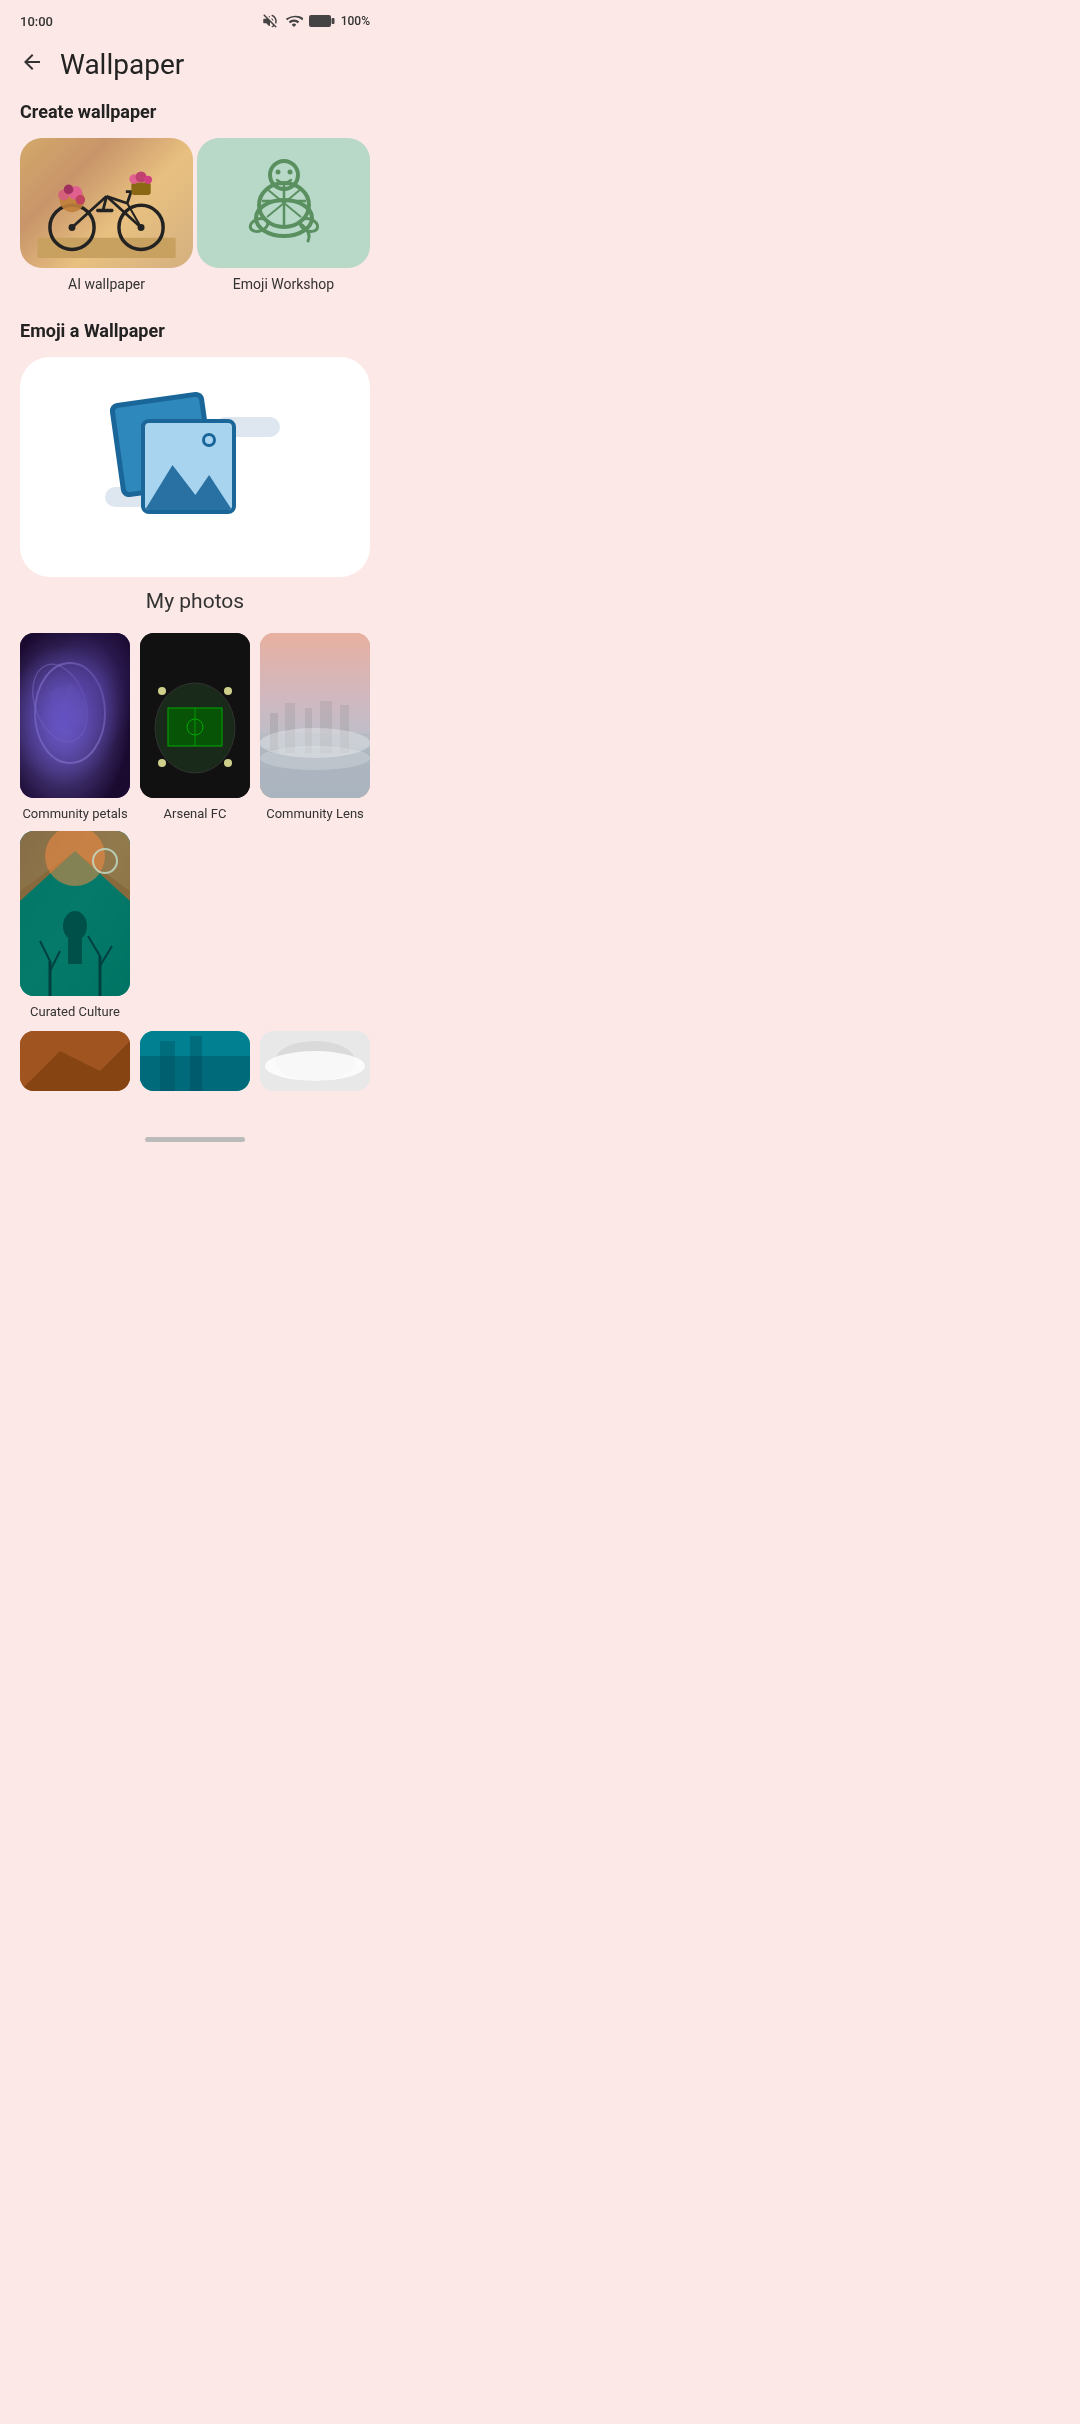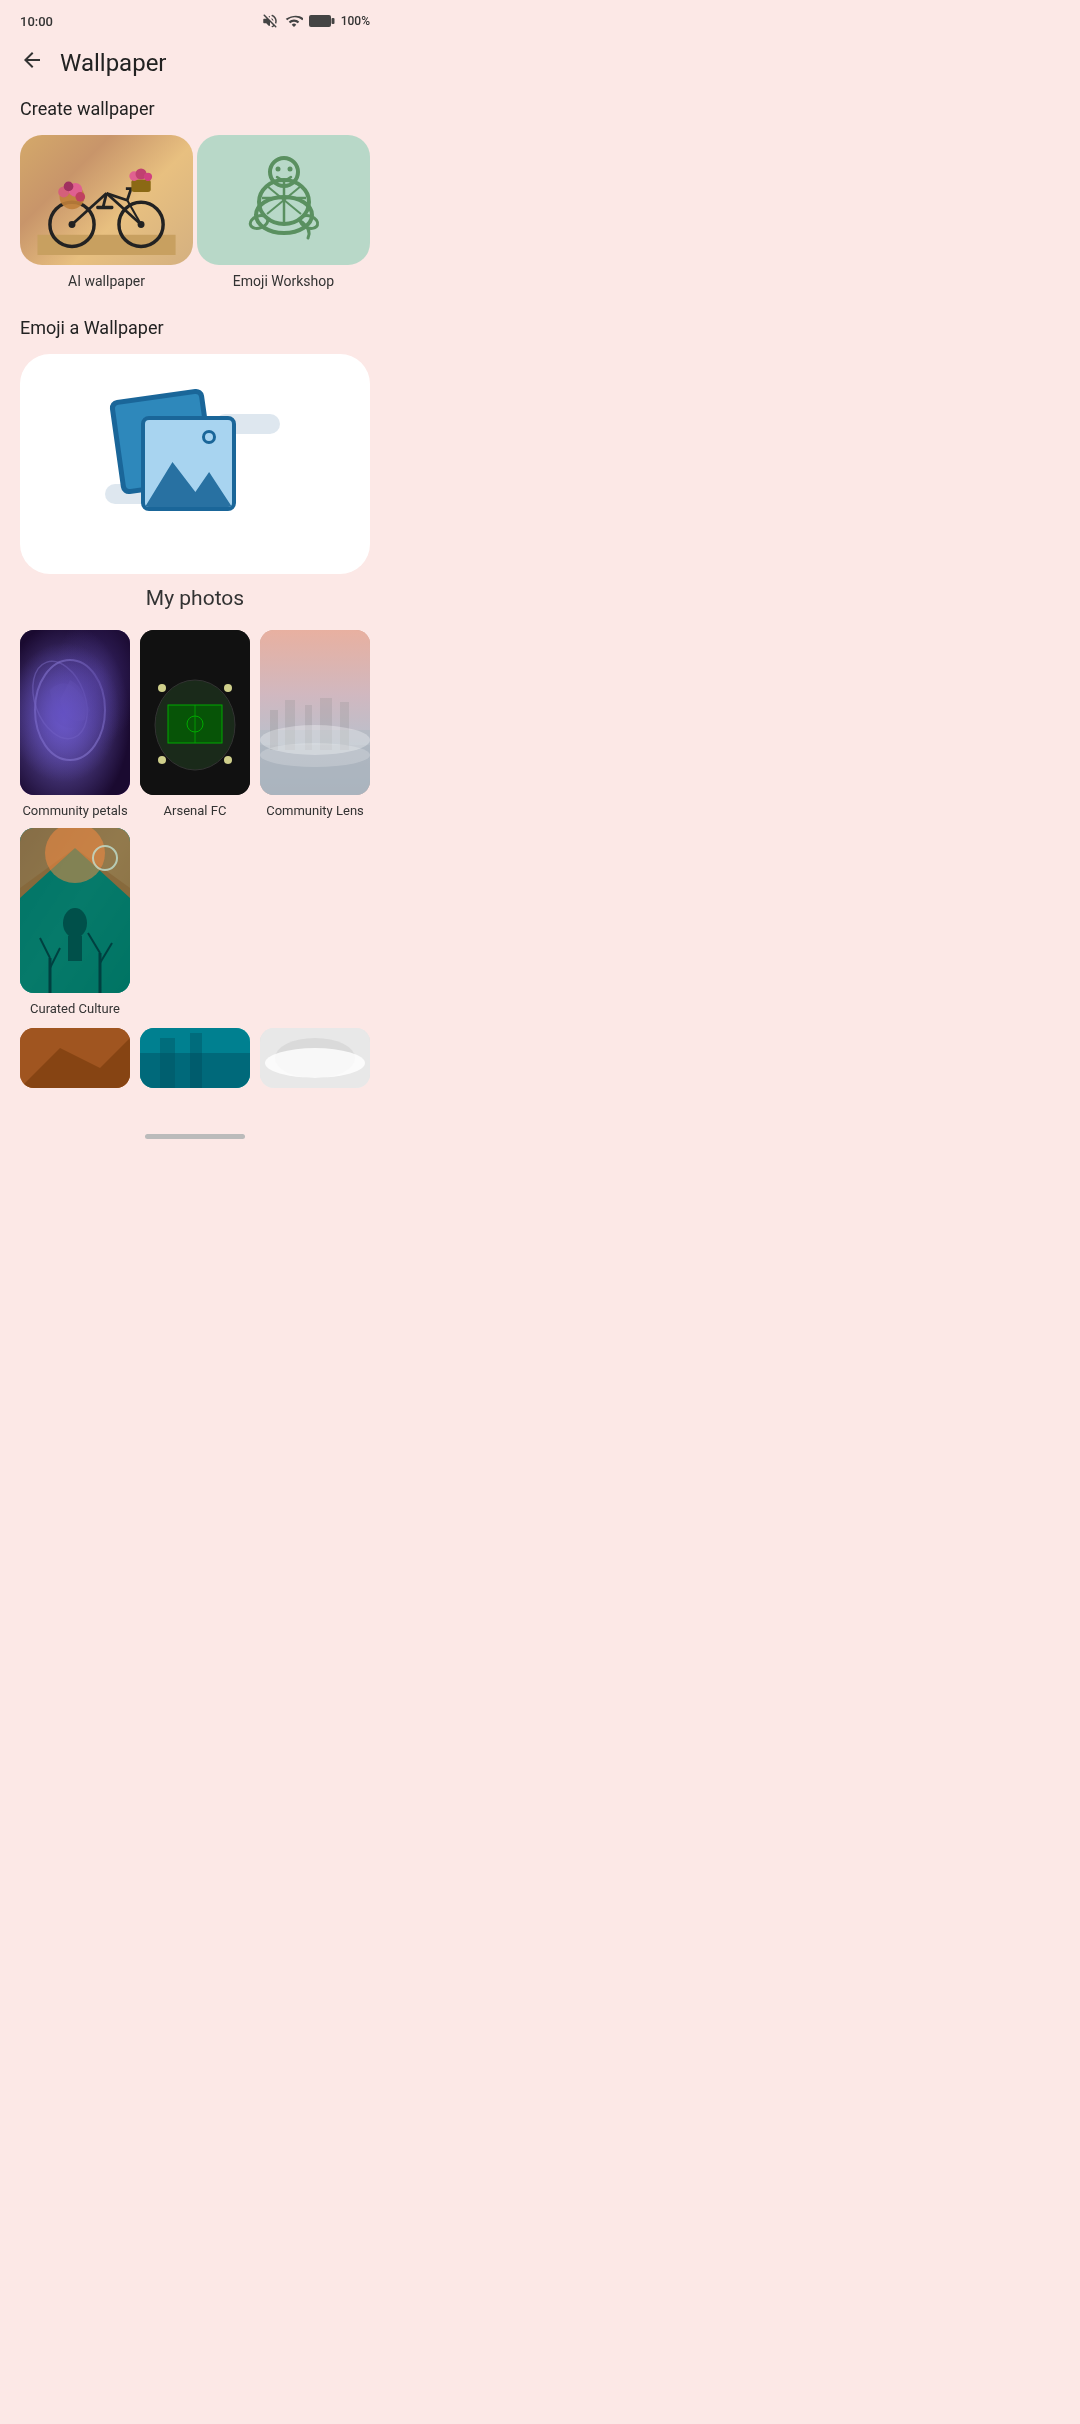--- a/index.html
+++ b/index.html
@@ -44,28 +44,28 @@
 
     .back-btn {
       font-size: 22px;
       color: #333;
       cursor: pointer;
       background: none;
       border: none;
     }
 
     .page-title {
-      font-size: 24px;
+      font-size: 28px;
       font-weight: 400;
       color: #222;
     }
 
     .section-title {
       font-size: 18px;
-      font-weight: 400;
+      font-weight: 700;
       color: #222;
       padding: 0 20px;
       margin-bottom: 16px;
     }
 
     .create-section {
       margin-bottom: 28px;
     }
 
     .create-cards {

